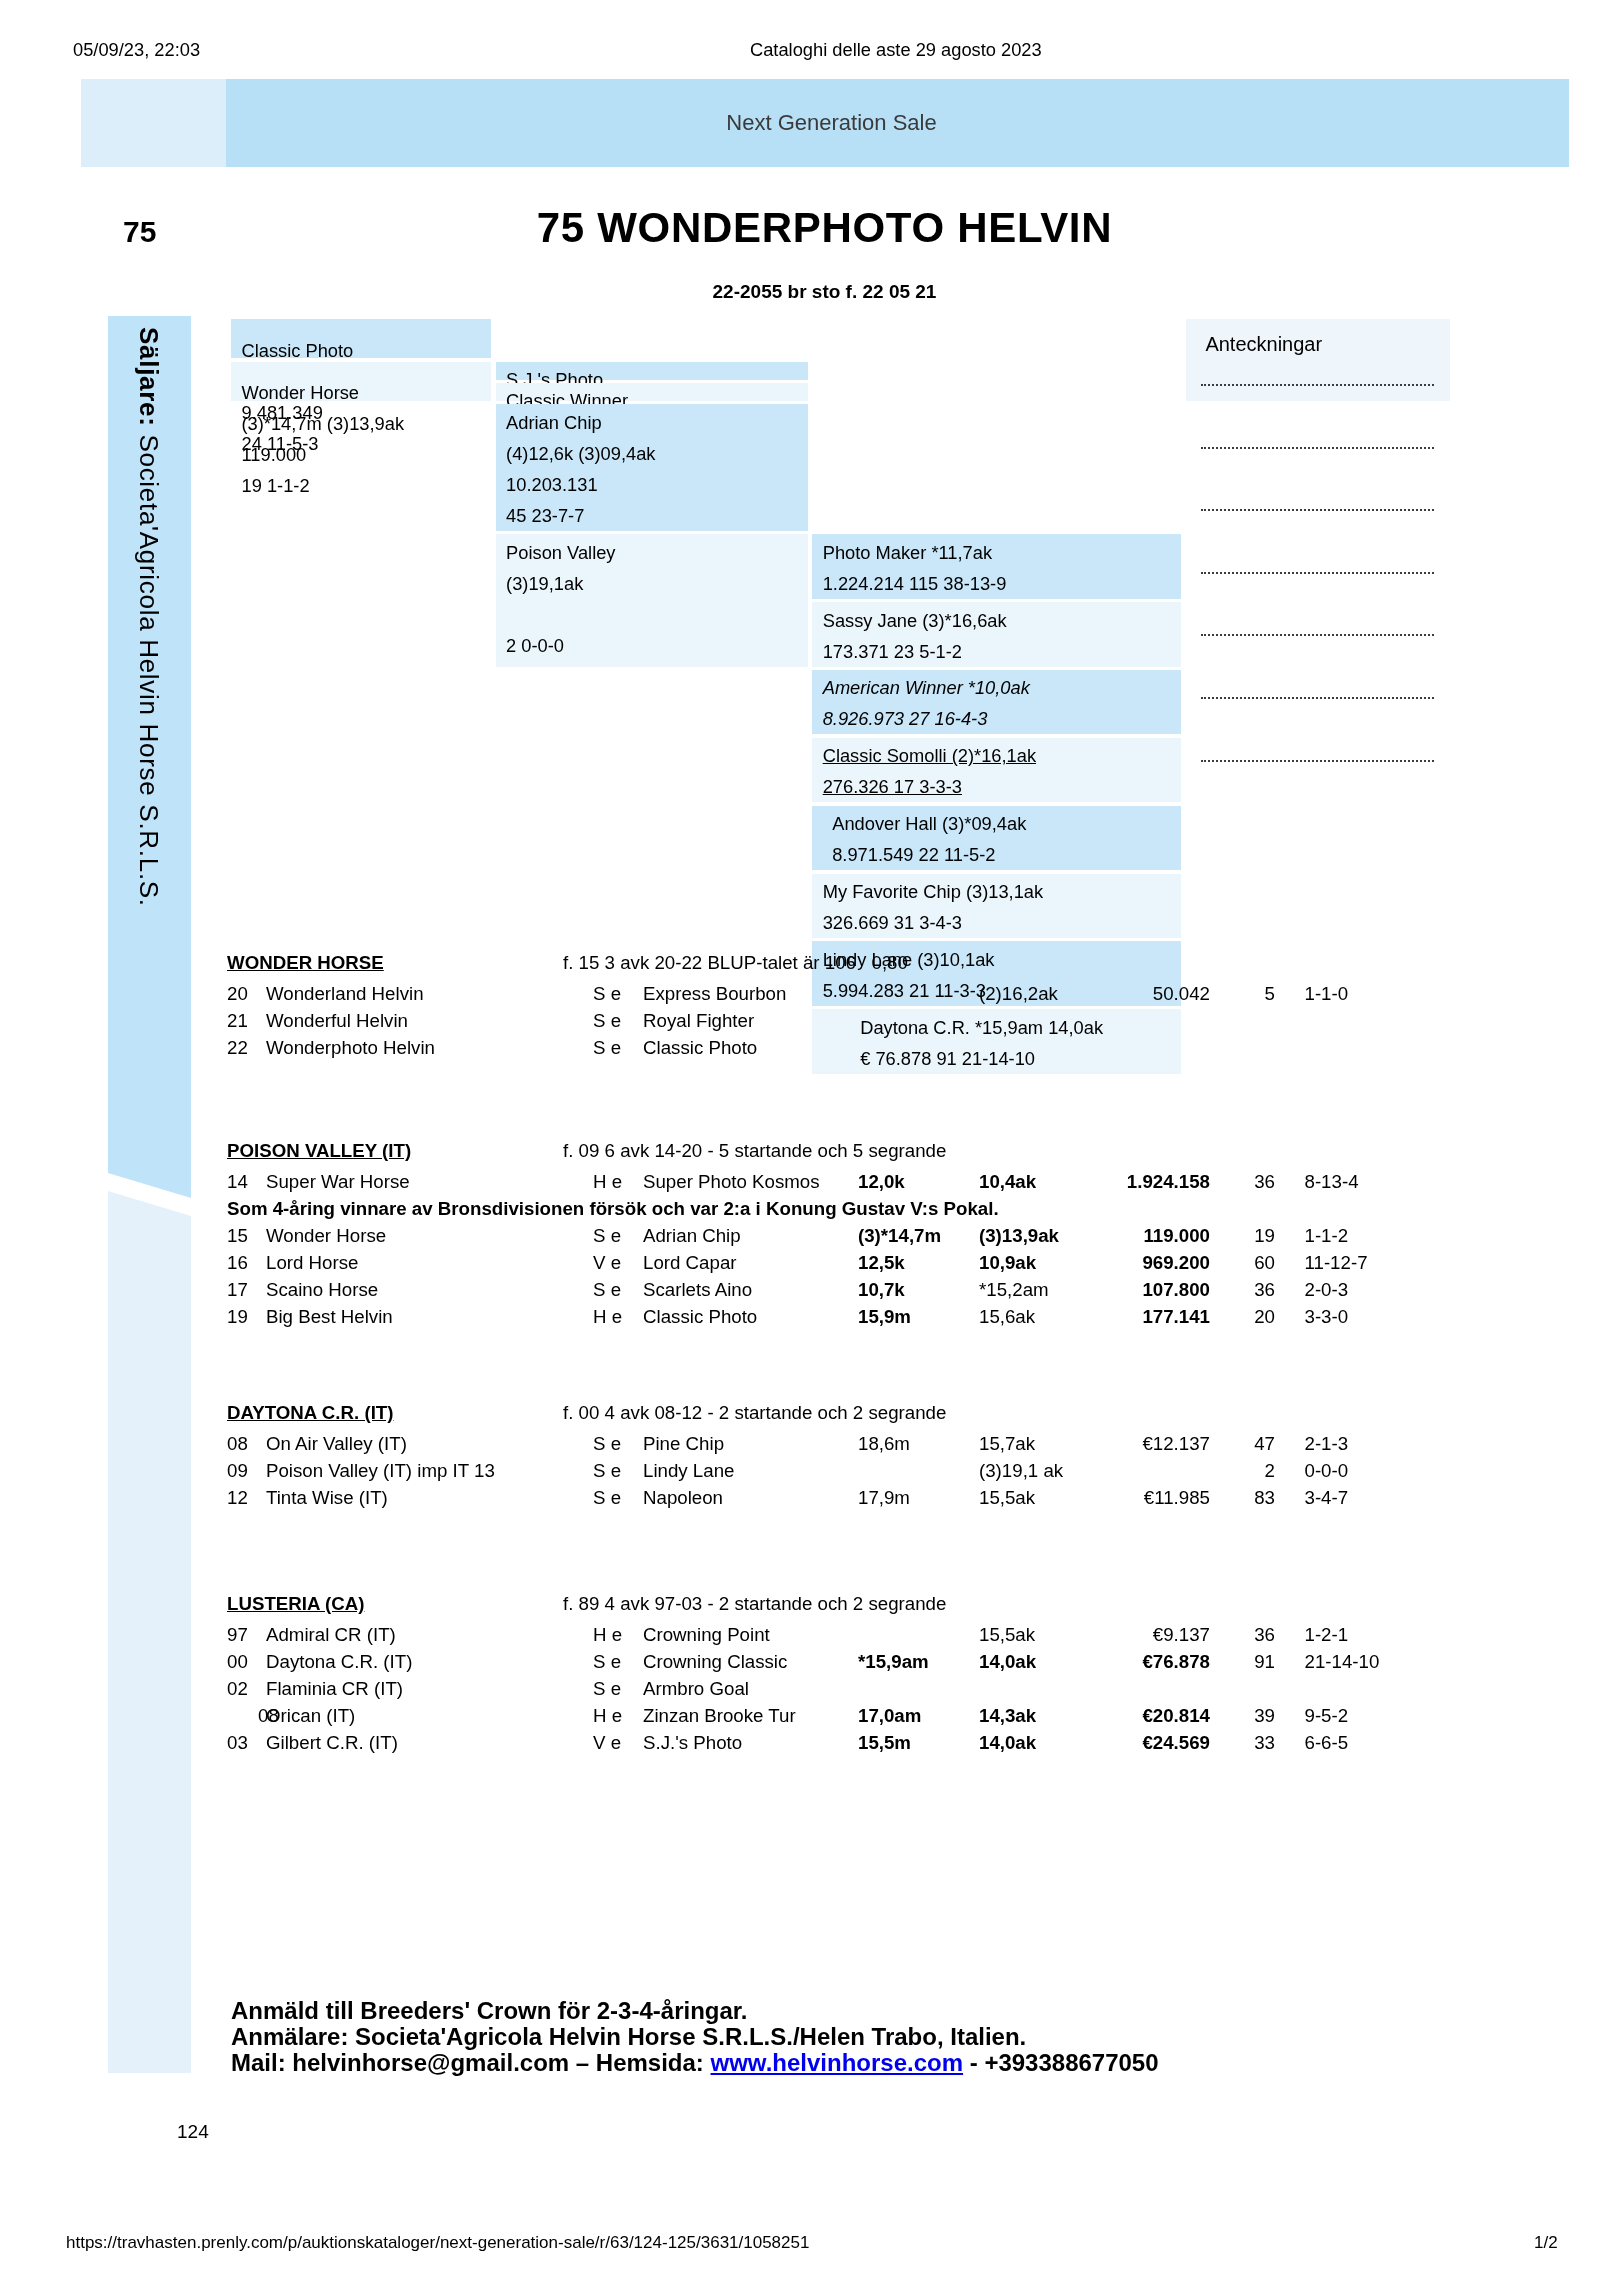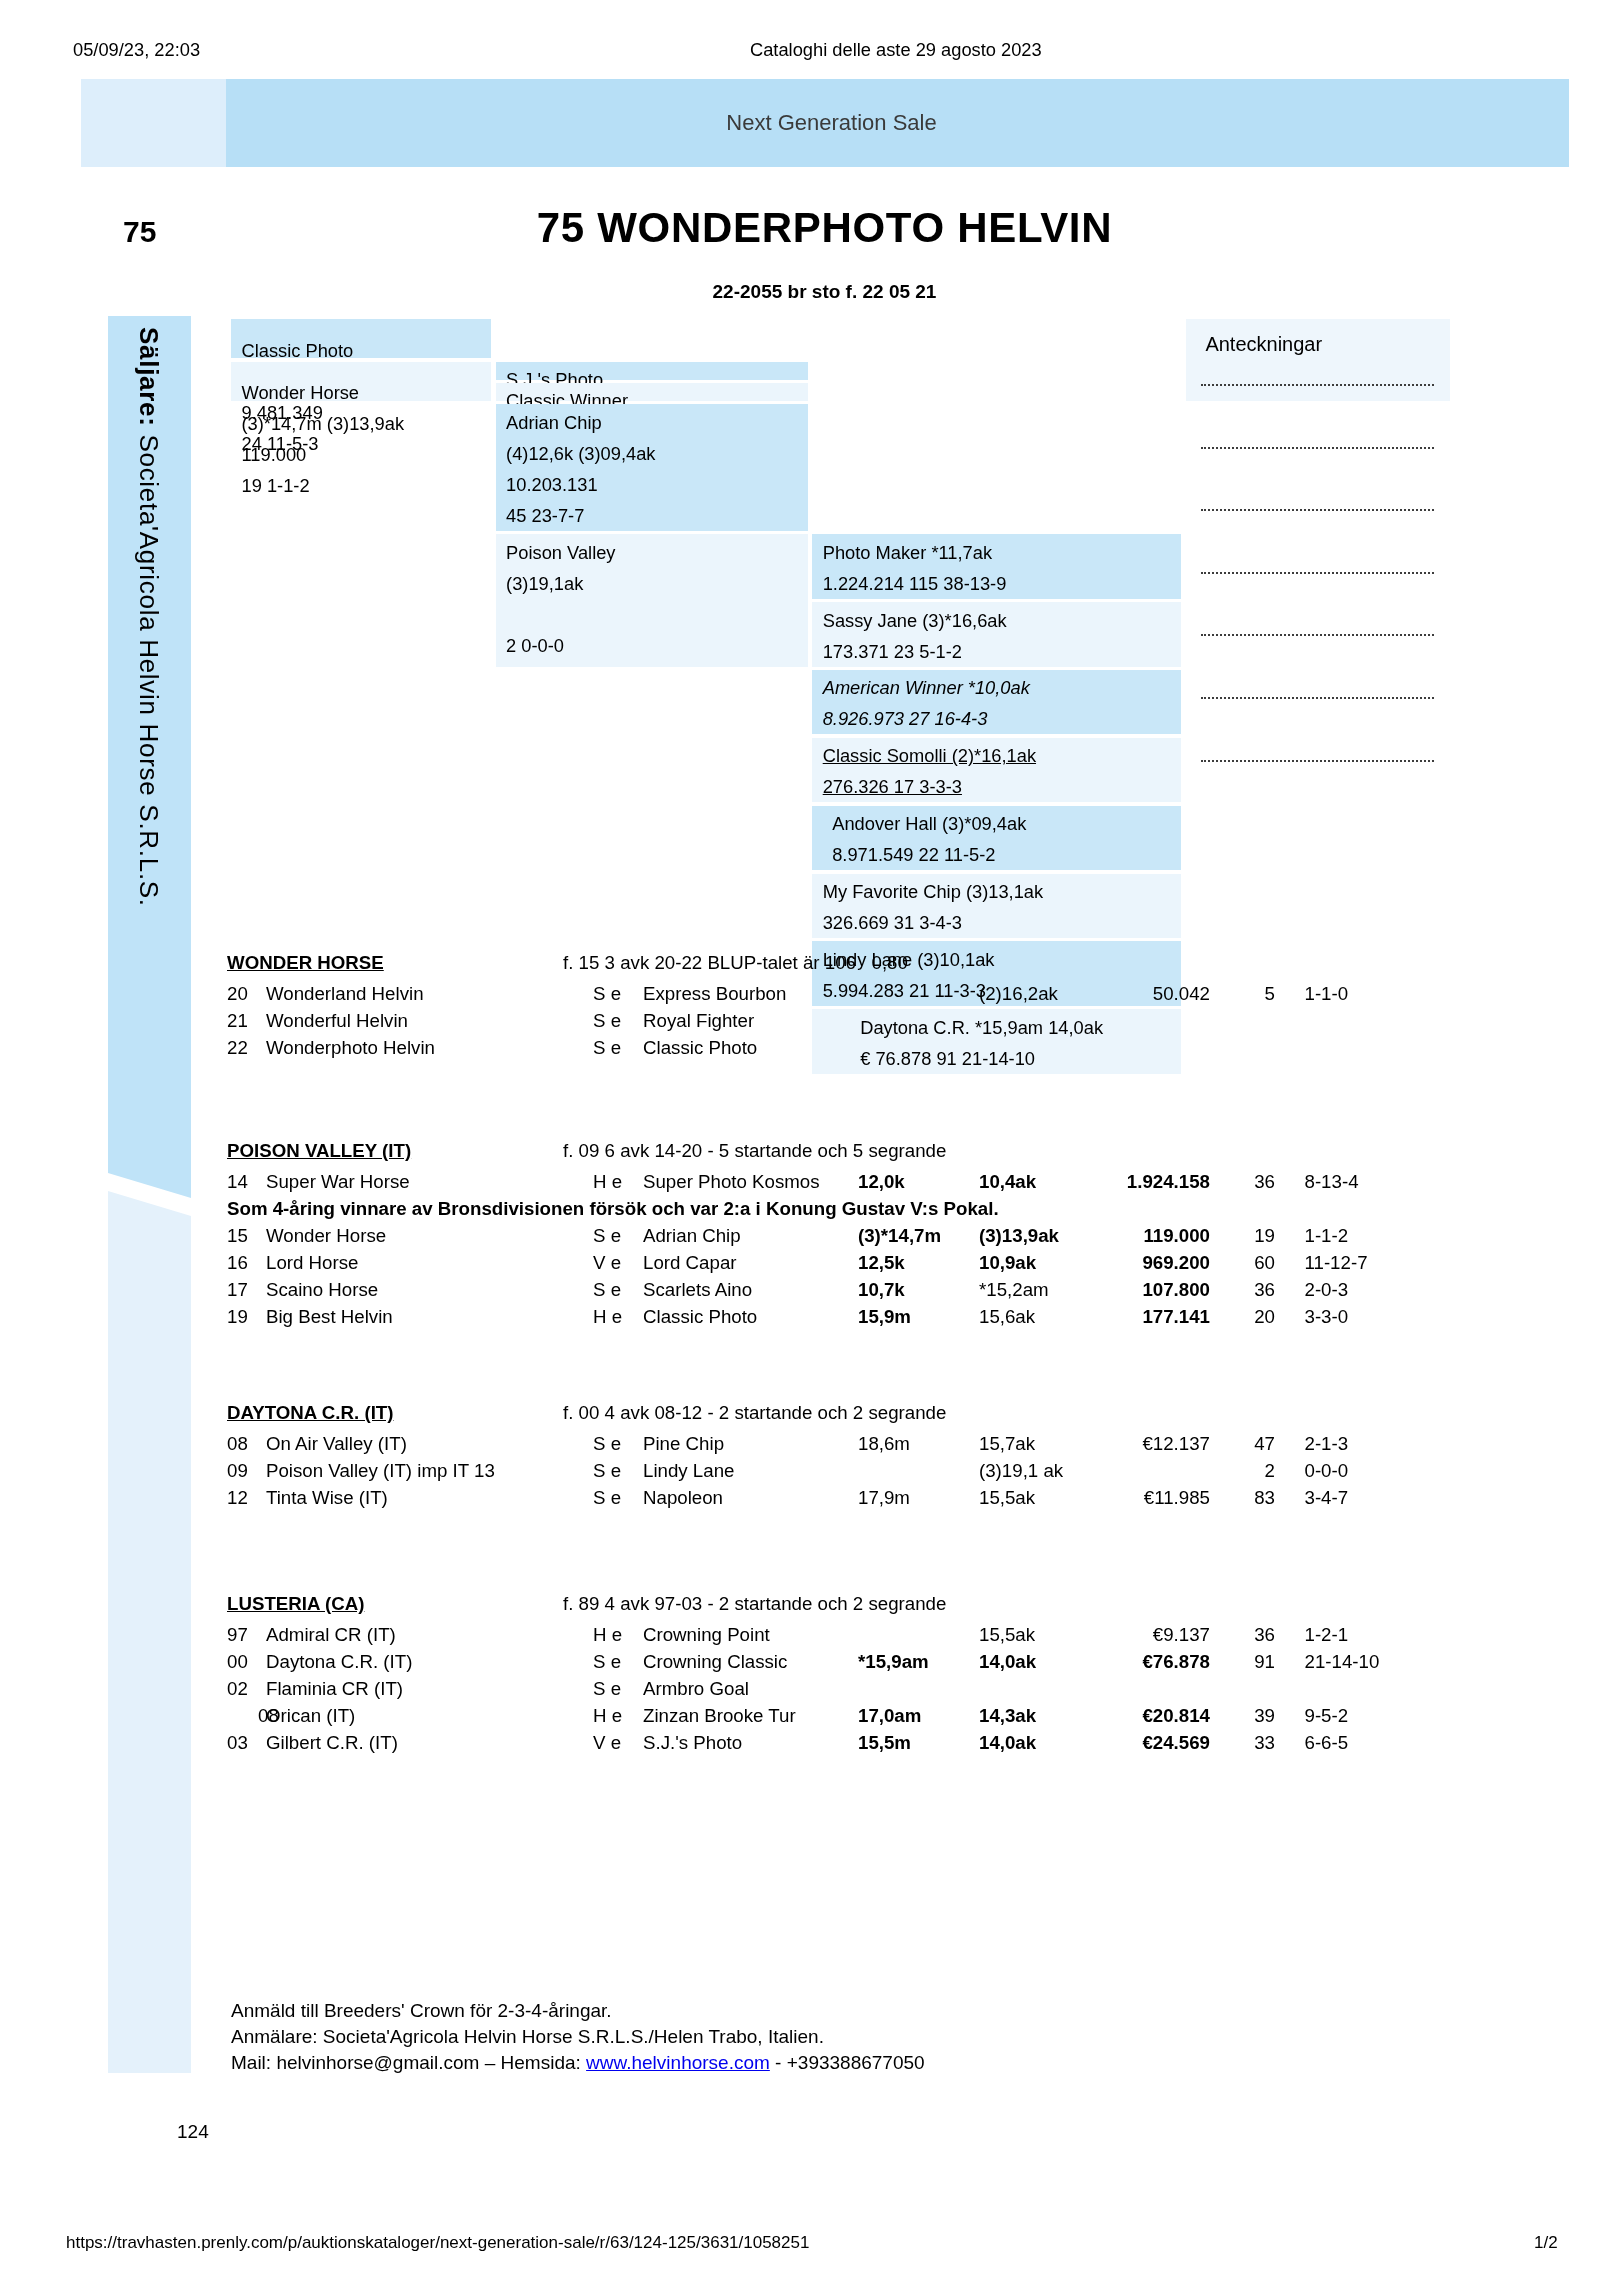--- a/index.html
+++ b/index.html
@@ -61,21 +61,21 @@
   .hrow { display:grid; grid-template-columns:39px 327px 50px 215px 121px 121px 110px 65px 156px;
           height:27px; line-height:27px; white-space:nowrap; }
   .c-earn, .c-starts { text-align:right; }
   .c-plc { padding-left:29.5px; }
   .b { font-weight:bold; }
   .indent { padding-left:31px; }
   .note-row { height:27px; line-height:27px; font-weight:bold; white-space:nowrap; }
   .s1 { top:952px; } .s2 { top:1140px; } .s3 { top:1402px; } .s4 { top:1593px; }
 
   
-  .submission { position:absolute; left:231px; top:1998px; font-size:19px; font-weight:normal; line-height:26px; }
+  .submission { position:absolute; left:231px; top:1998px; font-size:24px; font-weight:bold; line-height:26px; }
   .submission a, .link { color:#0000ee; text-decoration:underline; }
 </style>
 </head>
 <body>
 
 <div class="page">
 
   <div class="hdr-date">05/09/23, 22:03</div>
   <div class="hdr-title">Cataloghi delle aste 29 agosto 2023</div>
 

